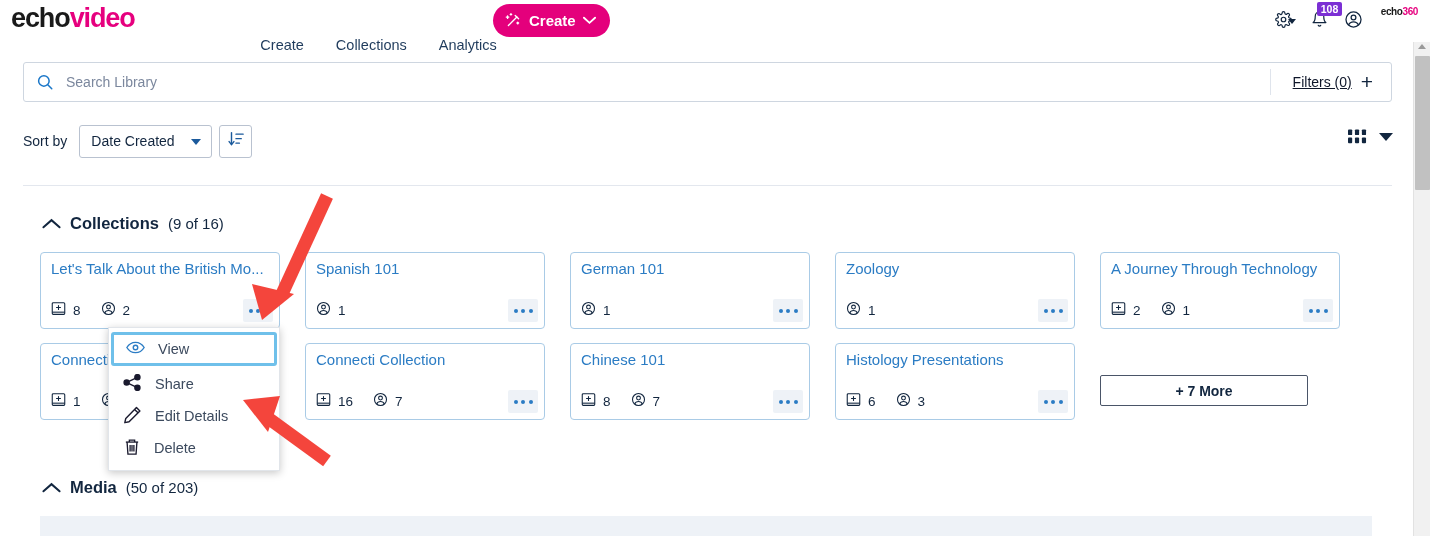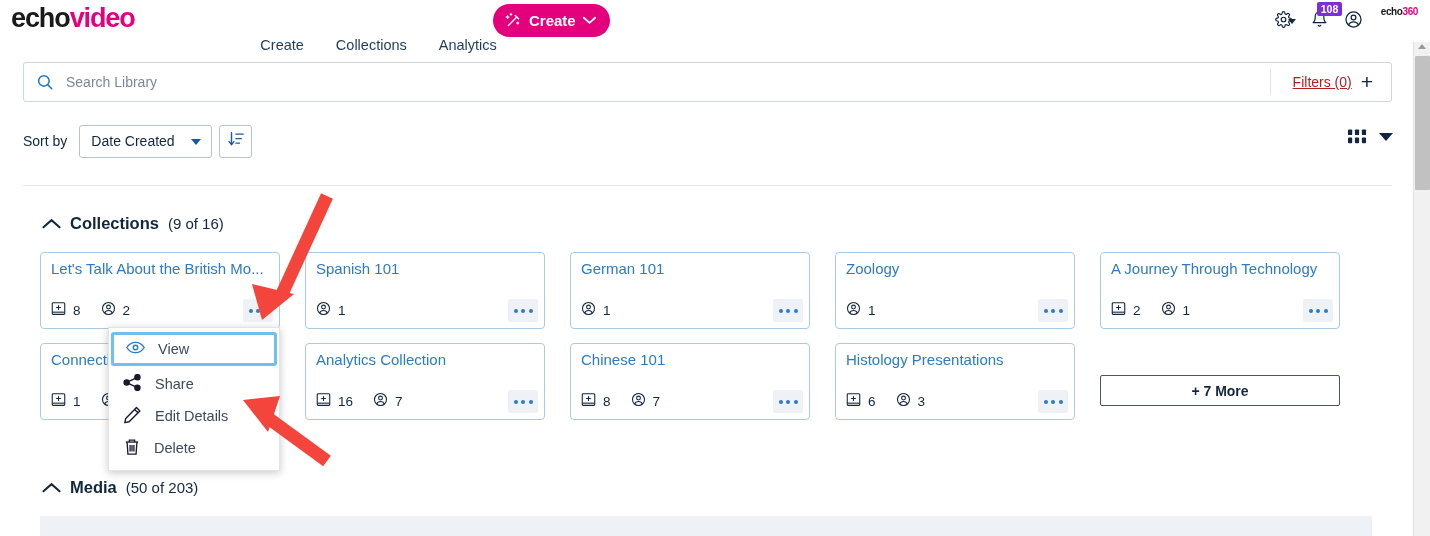--- a/index.html
+++ b/index.html
@@ -72,21 +72,21 @@
     flex:1; border:none; outline:none; font-size:14px; color:#44506b;
     font-family:"Liberation Sans", sans-serif; background:transparent;
     height:36px;
   }
   .search-input::placeholder { color:#7b879d; }
   .filters-divider { width:1px; height:26px; background:#dfe4ec; margin-right:0px;}
   .filters-btn {
     display:flex; align-items:center; gap:9px; padding:0 18px 0 22px;
     cursor:pointer; height:38px;
   }
-  .filters-label { font-size:14px; color:#b91c1c; text-decoration:underline; }
+  .filters-label { font-size:14px; color:#0f172a; text-decoration:underline; }
   .plus-ic { font-size:21px; color:#12263f; line-height:16px; font-weight:300;}
 
   
   .sortrow { position:absolute; left:23px; top:122px; width:1369px; height:38px; display:flex; align-items:center; }
   .sortby-label { font-size:14px; color:#12263f; margin-right:12px; }
   .select-wrap {
     position:relative; width:133px; height:33px;
     border:1px solid #b9c2d0; border-radius:3px; background:#fff;
     display:flex; align-items:center; cursor:pointer;
   }
@@ -131,21 +131,21 @@
   }
   .card-meta { position:absolute; left:10px; bottom:9px; display:flex; align-items:center; gap:20px; }
   .meta-item { display:flex; align-items:center; gap:7px; font-size:13.5px; color:#12263f; }
   .kebab {
     position:absolute; right:6px; bottom:6px; width:30px; height:23px;
     background:#eef2f7; border-radius:2px;
     display:flex; align-items:center; justify-content:center; gap:3.5px; cursor:pointer;
   }
   .kebab i { width:4px; height:4px; border-radius:50%; background:#2b7cc4; display:block; }
   .morebtn {
-    width:240px; height:31px; margin-top:32px;
+    width:208px; height:31px; margin-top:32px;
     border:1px solid #4a5568; border-radius:2px; background:#fff;
     display:flex; align-items:center; justify-content:center;
     font-size:14px; font-weight:700; color:#12263f; cursor:pointer;
   }
 
   
   .ctxmenu {
     position:absolute; left:108px; top:327px; width:172px;
     background:#fff; border:1px solid #e1e5ea;
     box-shadow:0 2px 8px rgba(0,0,0,0.22);
@@ -470,21 +470,21 @@
           </span>
         </div>
         <div class="kebab">
             <i></i>
             <i></i>
             <i></i>
           </div>
       </div>
 
       <div class="card">
-        <div class="card-title">Analytics Collection</div>
+        <div class="card-title">Connecti Collection</div>
         <div class="card-meta">
           <span class="meta-item">
             <span>
               <svg width="15" height="15" viewBox="0 0 18 18" fill="none" stroke="#12263f" stroke-width="1.3">
                 <rect x="1.5" y="2" width="15" height="14" rx="1.2"></rect>
                   <line x1="1.5" y1="13.4" x2="16.5" y2="13.4"></line>
                 <path d="M9 5.4 L9 10.2 M6.6 7.8 L11.4 7.8" stroke-linecap="round"></path>
               </svg>
             </span>
             <span>16</span>

